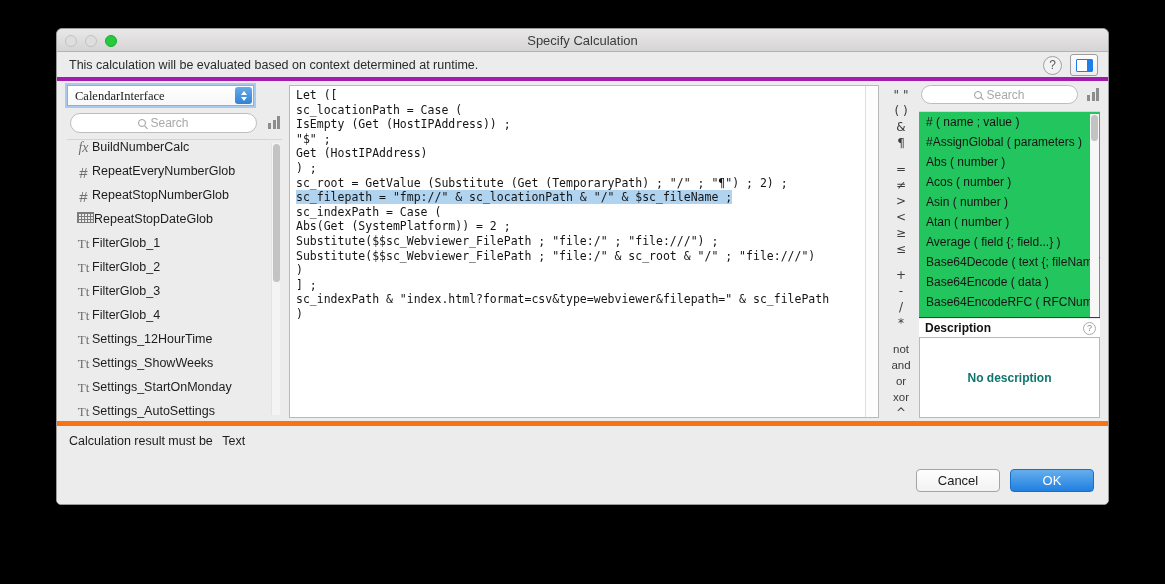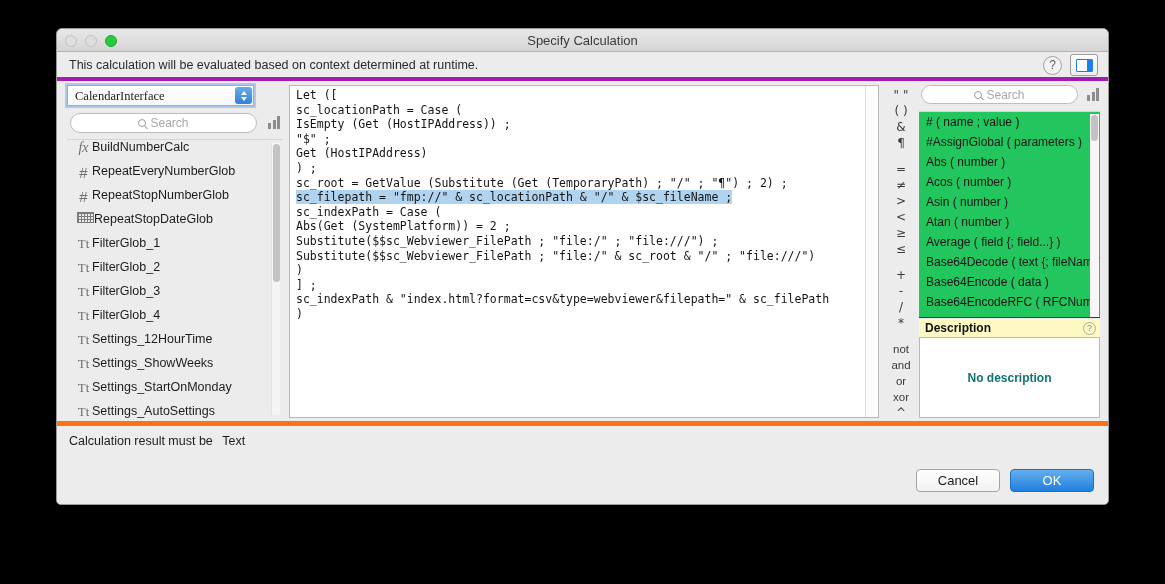--- a/index.html
+++ b/index.html
@@ -262,21 +262,21 @@
     width: 9px; height: 203px; background: #f7f7f7;
   }
   .fn-scroll .thumb {
     position: absolute; left: 1px; top: 1px;
     width: 7px; height: 26px; border-radius: 4px; background: #c3c3c3;
   }
 
   .desc-head {
     position: absolute; left: 0; top: 234px;
     width: 181px; height: 19px;
-    background: #fef9c3;
+    background: #ffffff;
     border-bottom: 1px solid #b9b9b9;
   }
   .desc-head .t {
     position: absolute; left: 6px; top: 2px;
     font-size: 12px; font-weight: bold; color: #111;
   }
   .desc-help {
     position: absolute; right: 4px; top: 3px;
     width: 13px; height: 13px; border-radius: 50%;
     border: 1px solid #aaa; color: #888;

